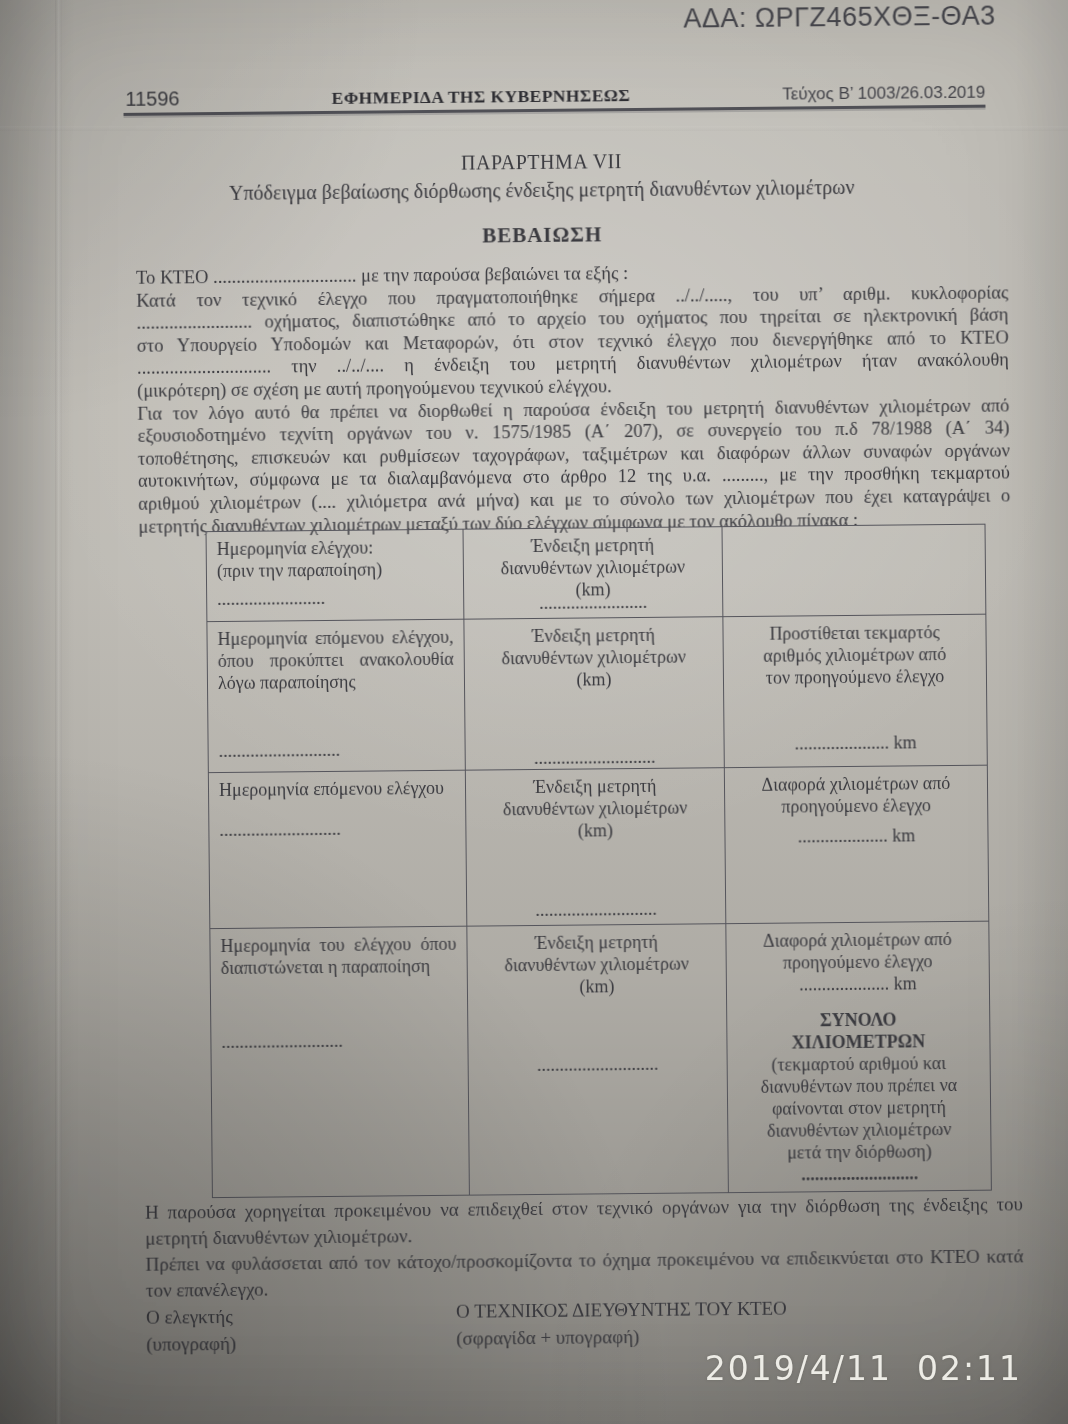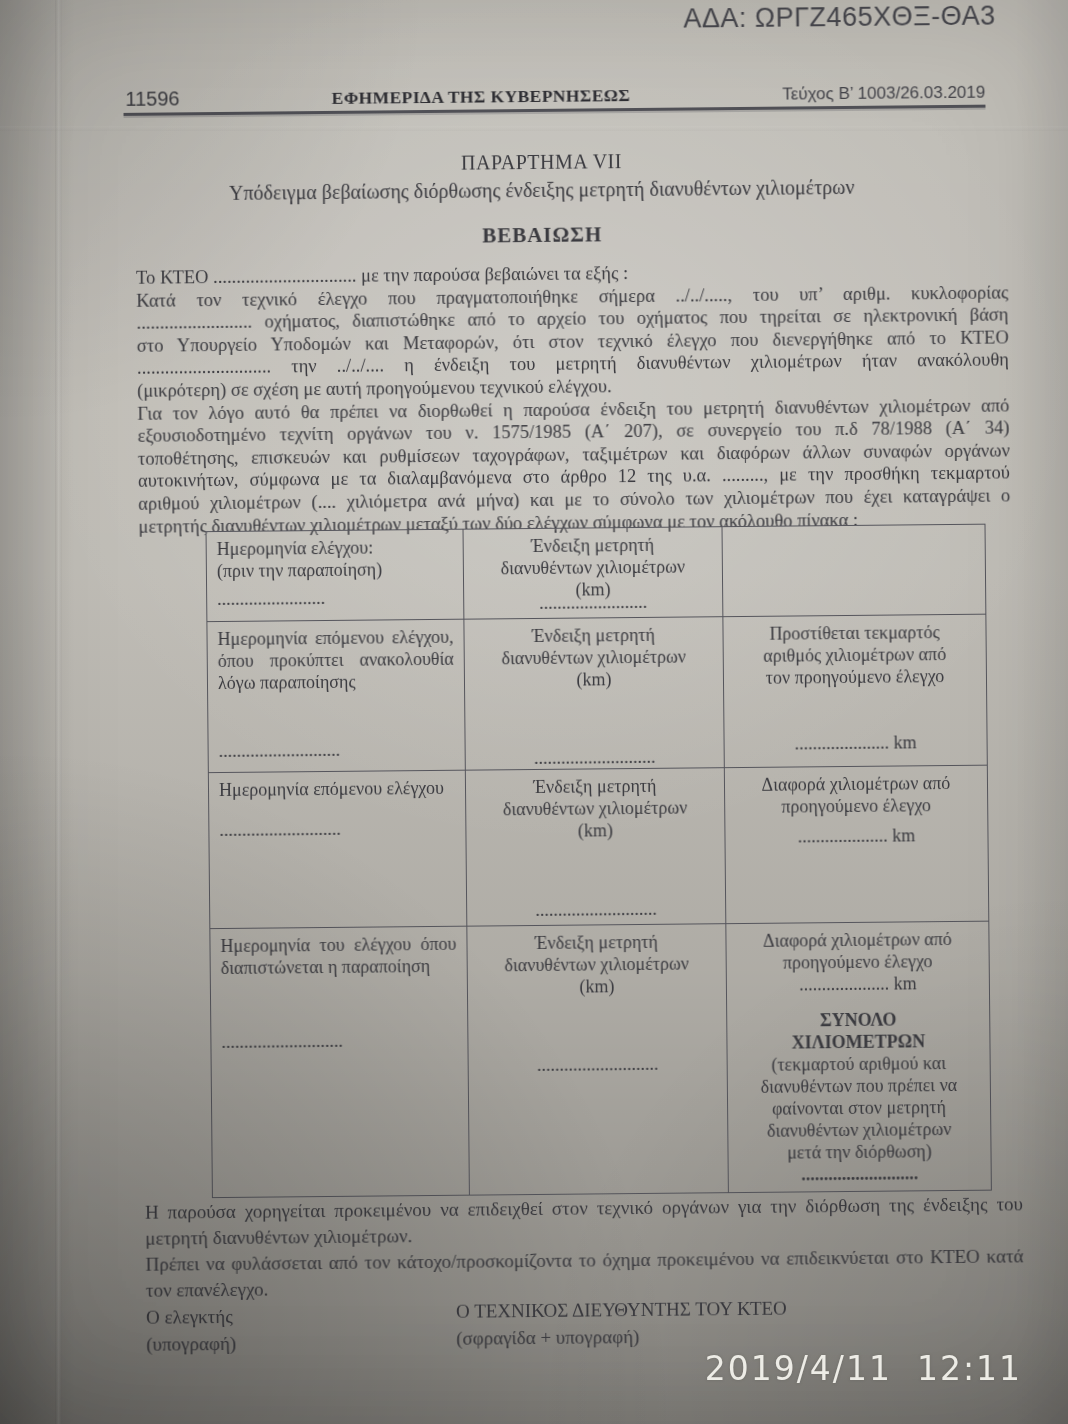--- a/index.html
+++ b/index.html
@@ -232,14 +232,14 @@
         <div>(σφραγίδα + υπογραφή)</div>
       </div>
     </div>
 
   </div>
 
   <div class="crease-v"></div>
   <div class="crease-h"></div>
   <div class="overlay"></div>
 
-  <div class="timestamp">2019/4/11  12:11</div>
+  <div class="timestamp">2019/4/11  02:11</div>
 </div>
 
 </body></html>

